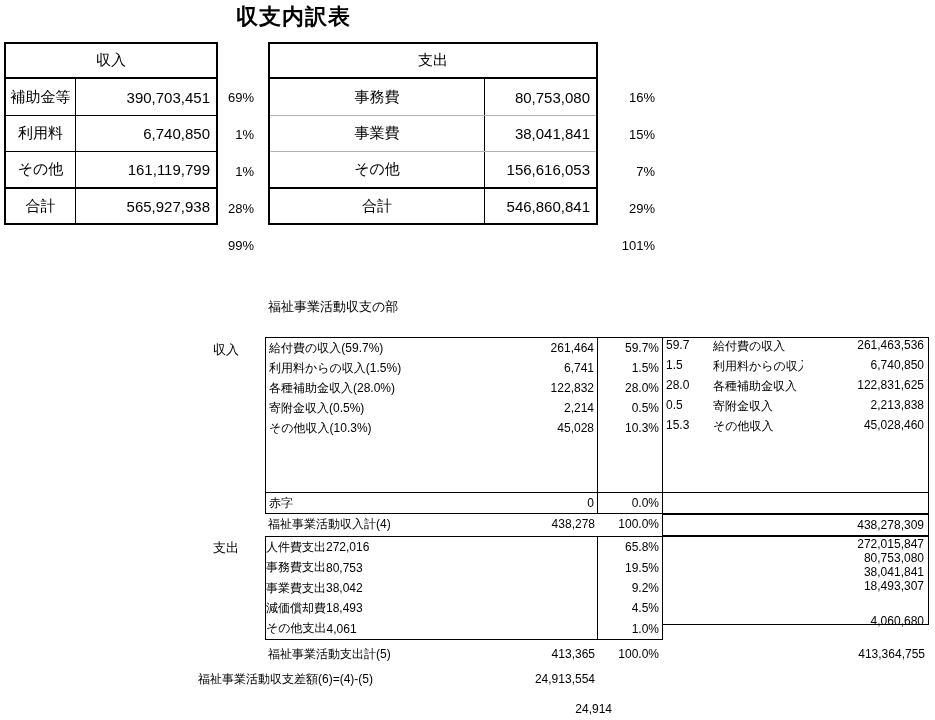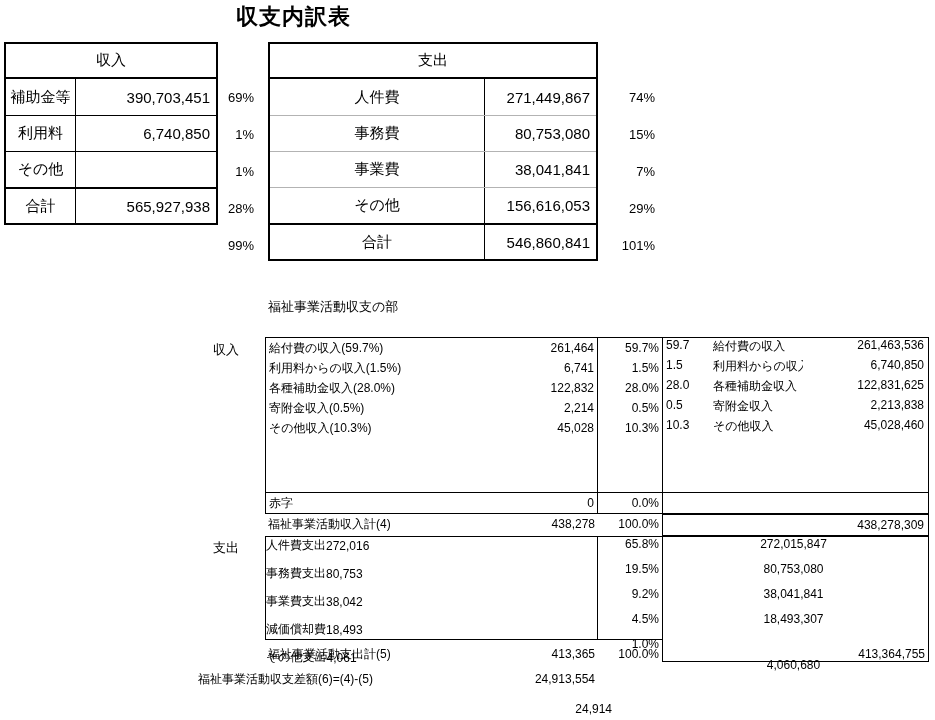--- a/index.html
+++ b/index.html
@@ -44,21 +44,21 @@
   .lrow .lv { padding-right:3px; }
   .spacer55 { height:55px; border-bottom:1px solid #000; }
   .prow { height:20px; display:flex; align-items:center; justify-content:flex-end; padding-right:3px; }
 
   .r3 { height:20px; display:flex; }
   .r3 .rp { width:50px; padding-left:3px; }
   .r3 .rn { width:90px; white-space:nowrap; overflow:hidden; }
   .r3 .rv { flex:1; text-align:right; padding-right:4px; }
   .r3row-empty { height:20px; }
 
-  .flexcol { display:flex; flex-direction:column;gap:11px; }
+  .flexcol { display:flex; flex-direction:column; }
   .flexcol > .frow { flex:1; display:flex; align-items:center; }
 
   .absrow { position:absolute; display:flex; align-items:center; font-size:12px; }
   .absrow .ll { flex:1; white-space:nowrap; }
   .absrow .lv { padding-right:3px; }
   .rightnum { position:absolute; font-size:12px; text-align:right; }
 
   .totalbox-right { position:absolute; border:1px solid #000; border-top:2px solid #000;
                     display:flex; align-items:center; justify-content:flex-end;
                     padding-right:4px; font-size:12px; background:#fff; }
@@ -73,59 +73,56 @@
   <div class="t-row">
     <div class="t-label">補助金等</div>
     <div class="t-value">390,703,451</div>
   </div>
   <div class="t-row">
     <div class="t-label">利用料</div>
     <div class="t-value">6,740,850</div>
   </div>
   <div class="t-row">
     <div class="t-label">その他</div>
+    <div class="t-value">161,119,799</div>
   </div>
   <div class="t-row total">
     <div class="t-label">合計</div>
     <div class="t-value">565,927,938</div>
   </div>
 </div>
 <div class="pct-col pct-income">
   <div>69%</div>
   <div>1%</div>
   <div>1%</div>
   <div>28%</div>
   <div>99%</div>
 </div>
 
 <div class="t-table t-expense">
   <div class="t-head">支出</div>
   <div class="t-row">
-    <div class="t-label">人件費</div>
-    <div class="t-value">271,449,867</div>
-  </div>
-  <div class="t-row">
     <div class="t-label">事務費</div>
     <div class="t-value">80,753,080</div>
   </div>
   <div class="t-row">
     <div class="t-label">事業費</div>
     <div class="t-value">38,041,841</div>
   </div>
   <div class="t-row">
     <div class="t-label">その他</div>
     <div class="t-value">156,616,053</div>
   </div>
   <div class="t-row total">
     <div class="t-label">合計</div>
     <div class="t-value">546,860,841</div>
   </div>
 </div>
 <div class="pct-col pct-expense">
-  <div>74%</div>
+  <div>16%</div>
   <div>15%</div>
   <div>7%</div>
   <div>29%</div>
   <div>101%</div>
 </div>
 
 <div class="abs sec-heading">福祉事業活動収支の部</div>
 
 <div class="abs side-label" style="left:213px; top:341px;">収入</div>
 <div class="abs side-label" style="left:213px; top:539px;">支出</div>
@@ -183,21 +180,21 @@
     <div class="rp">28.0</div>
     <div class="rn">各種補助金収入</div>
     <div class="rv">122,831,625</div>
   </div>
   <div class="r3">
     <div class="rp">0.5</div>
     <div class="rn">寄附金収入</div>
     <div class="rv">2,213,838</div>
   </div>
   <div class="r3">
-    <div class="rp">10.3</div>
+    <div class="rp">15.3</div>
     <div class="rn">その他収入</div>
     <div class="rv">45,028,460</div>
   </div>
   <div class="spacer55"></div>
   <div class="r3row-empty"></div>
 </div>
 
 <div class="absrow" style="left:265px; top:514px; width:333px; height:20px;">
   <div class="ll" style="padding-left:3px;">福祉事業活動収入計(4)</div>
   <div class="lv">438,278</div>
@@ -232,21 +229,21 @@
 </div>
 
 <div class="lbox flexcol" style="left:597px; top:536px; width:66px; height:104px;">
   <div class="frow" style="justify-content:flex-end; padding-right:3px;">65.8%</div>
   <div class="frow" style="justify-content:flex-end; padding-right:3px;">19.5%</div>
   <div class="frow" style="justify-content:flex-end; padding-right:3px;">9.2%</div>
   <div class="frow" style="justify-content:flex-end; padding-right:3px;">4.5%</div>
   <div class="frow" style="justify-content:flex-end; padding-right:3px;">1.0%</div>
 </div>
 
-<div class="lbox flexcol" style="left:662px; top:536px; width:267px; height:126px;align-items:center;">
+<div class="lbox flexcol" style="left:662px; top:536px; width:267px; height:89px;">
   <div class="frow" style="justify-content:flex-end; padding-right:4px;">272,015,847</div>
   <div class="frow" style="justify-content:flex-end; padding-right:4px;">80,753,080</div>
   <div class="frow" style="justify-content:flex-end; padding-right:4px;">38,041,841</div>
   <div class="frow" style="justify-content:flex-end; padding-right:4px;">18,493,307</div>
   <div class="frow" style="justify-content:flex-end; padding-right:4px;margin-top:21px;">4,060,680</div>
 </div>
 
 <div class="absrow" style="left:265px; top:644px; width:333px; height:20px;">
   <div class="ll" style="padding-left:3px;">福祉事業活動支出計(5)</div>
   <div class="lv">413,365</div>

